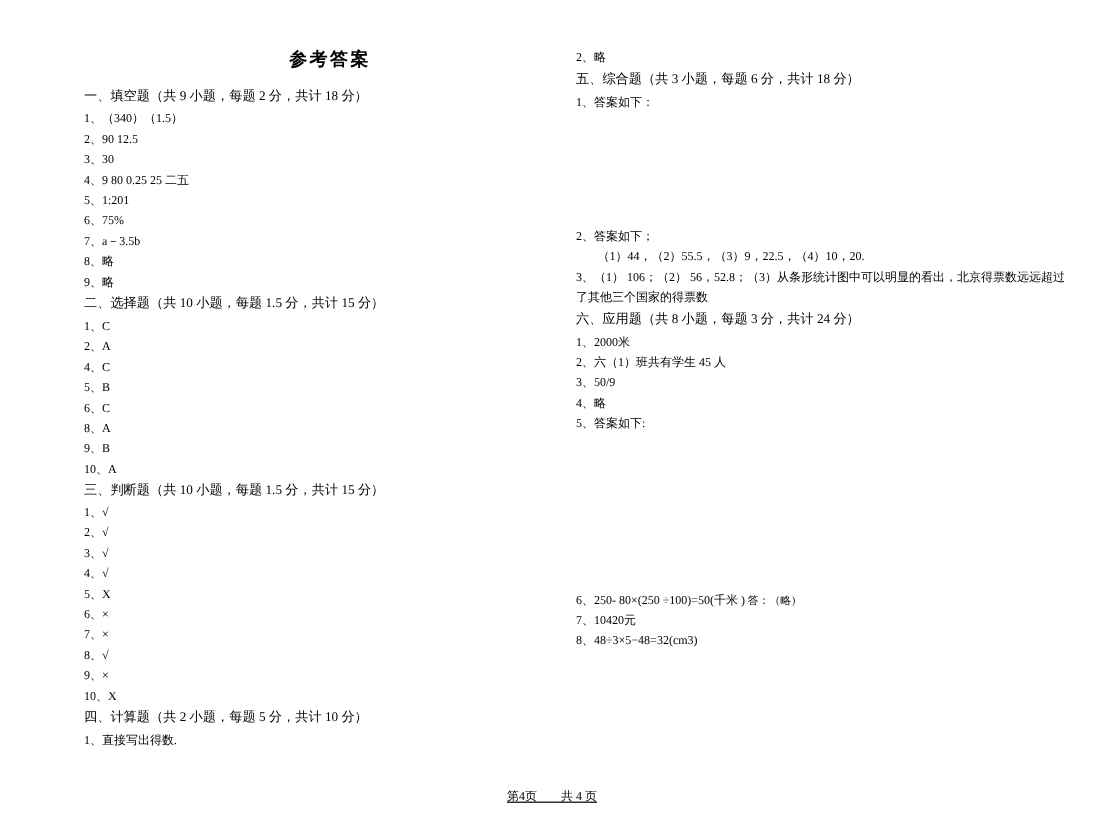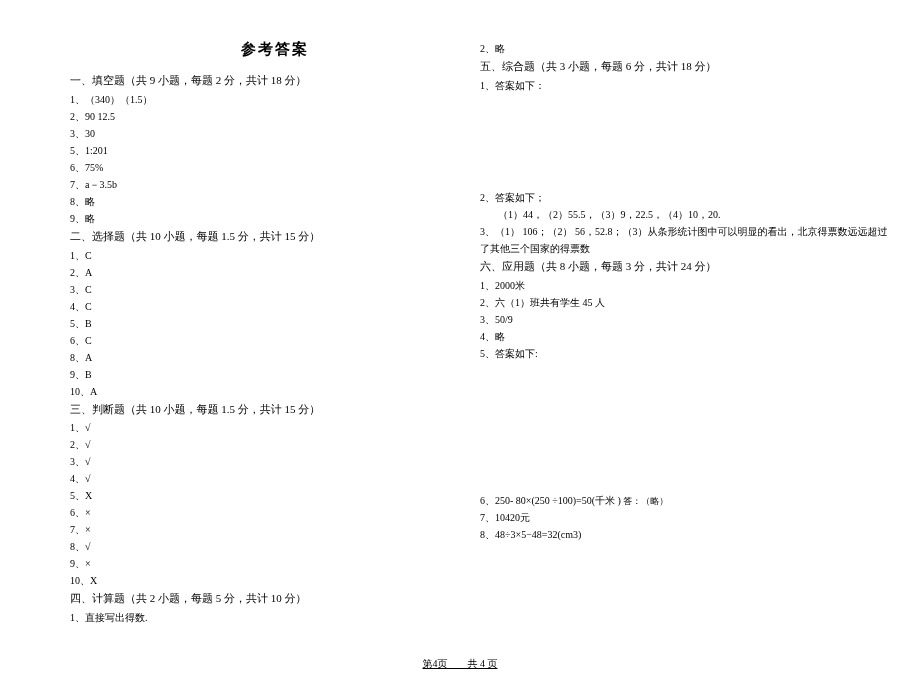--- a/index.html
+++ b/index.html
@@ -67,30 +67,30 @@
 <body>
 
 <div class="page-container">
   <div class="column col-left">
     <div class="title">参考答案</div>
 
     <div class="section-header">一、填空题（共 9 小题，每题 2 分，共计 18 分）</div>
     <div class="answer-line">1、（340）（1.5）</div>
     <div class="answer-line">2、90  12.5</div>
     <div class="answer-line">3、30</div>
+    <div class="answer-line">4、9  80   0.25   25             二五</div>
     <div class="answer-line">5、1:201</div>
     <div class="answer-line">6、75%</div>
     <div class="answer-line">7、a－3.5b</div>
     <div class="answer-line">8、略</div>
     <div class="answer-line">9、略</div>
 
     <div class="section-header">二、选择题（共 10 小题，每题 1.5 分，共计 15 分）</div>
     <div class="answer-line">1、C</div>
     <div class="answer-line">2、A</div>
-    <div class="answer-line">3、C</div>
     <div class="answer-line">4、C</div>
     <div class="answer-line">5、B</div>
     <div class="answer-line">6、C</div>
     <div class="answer-line">8、A</div>
     <div class="answer-line">9、B</div>
     <div class="answer-line">10、A</div>
 
     <div class="section-header">三、判断题（共 10 小题，每题 1.5 分，共计 15 分）</div>
     <div class="answer-line">1、√</div>
     <div class="answer-line">2、√</div>

